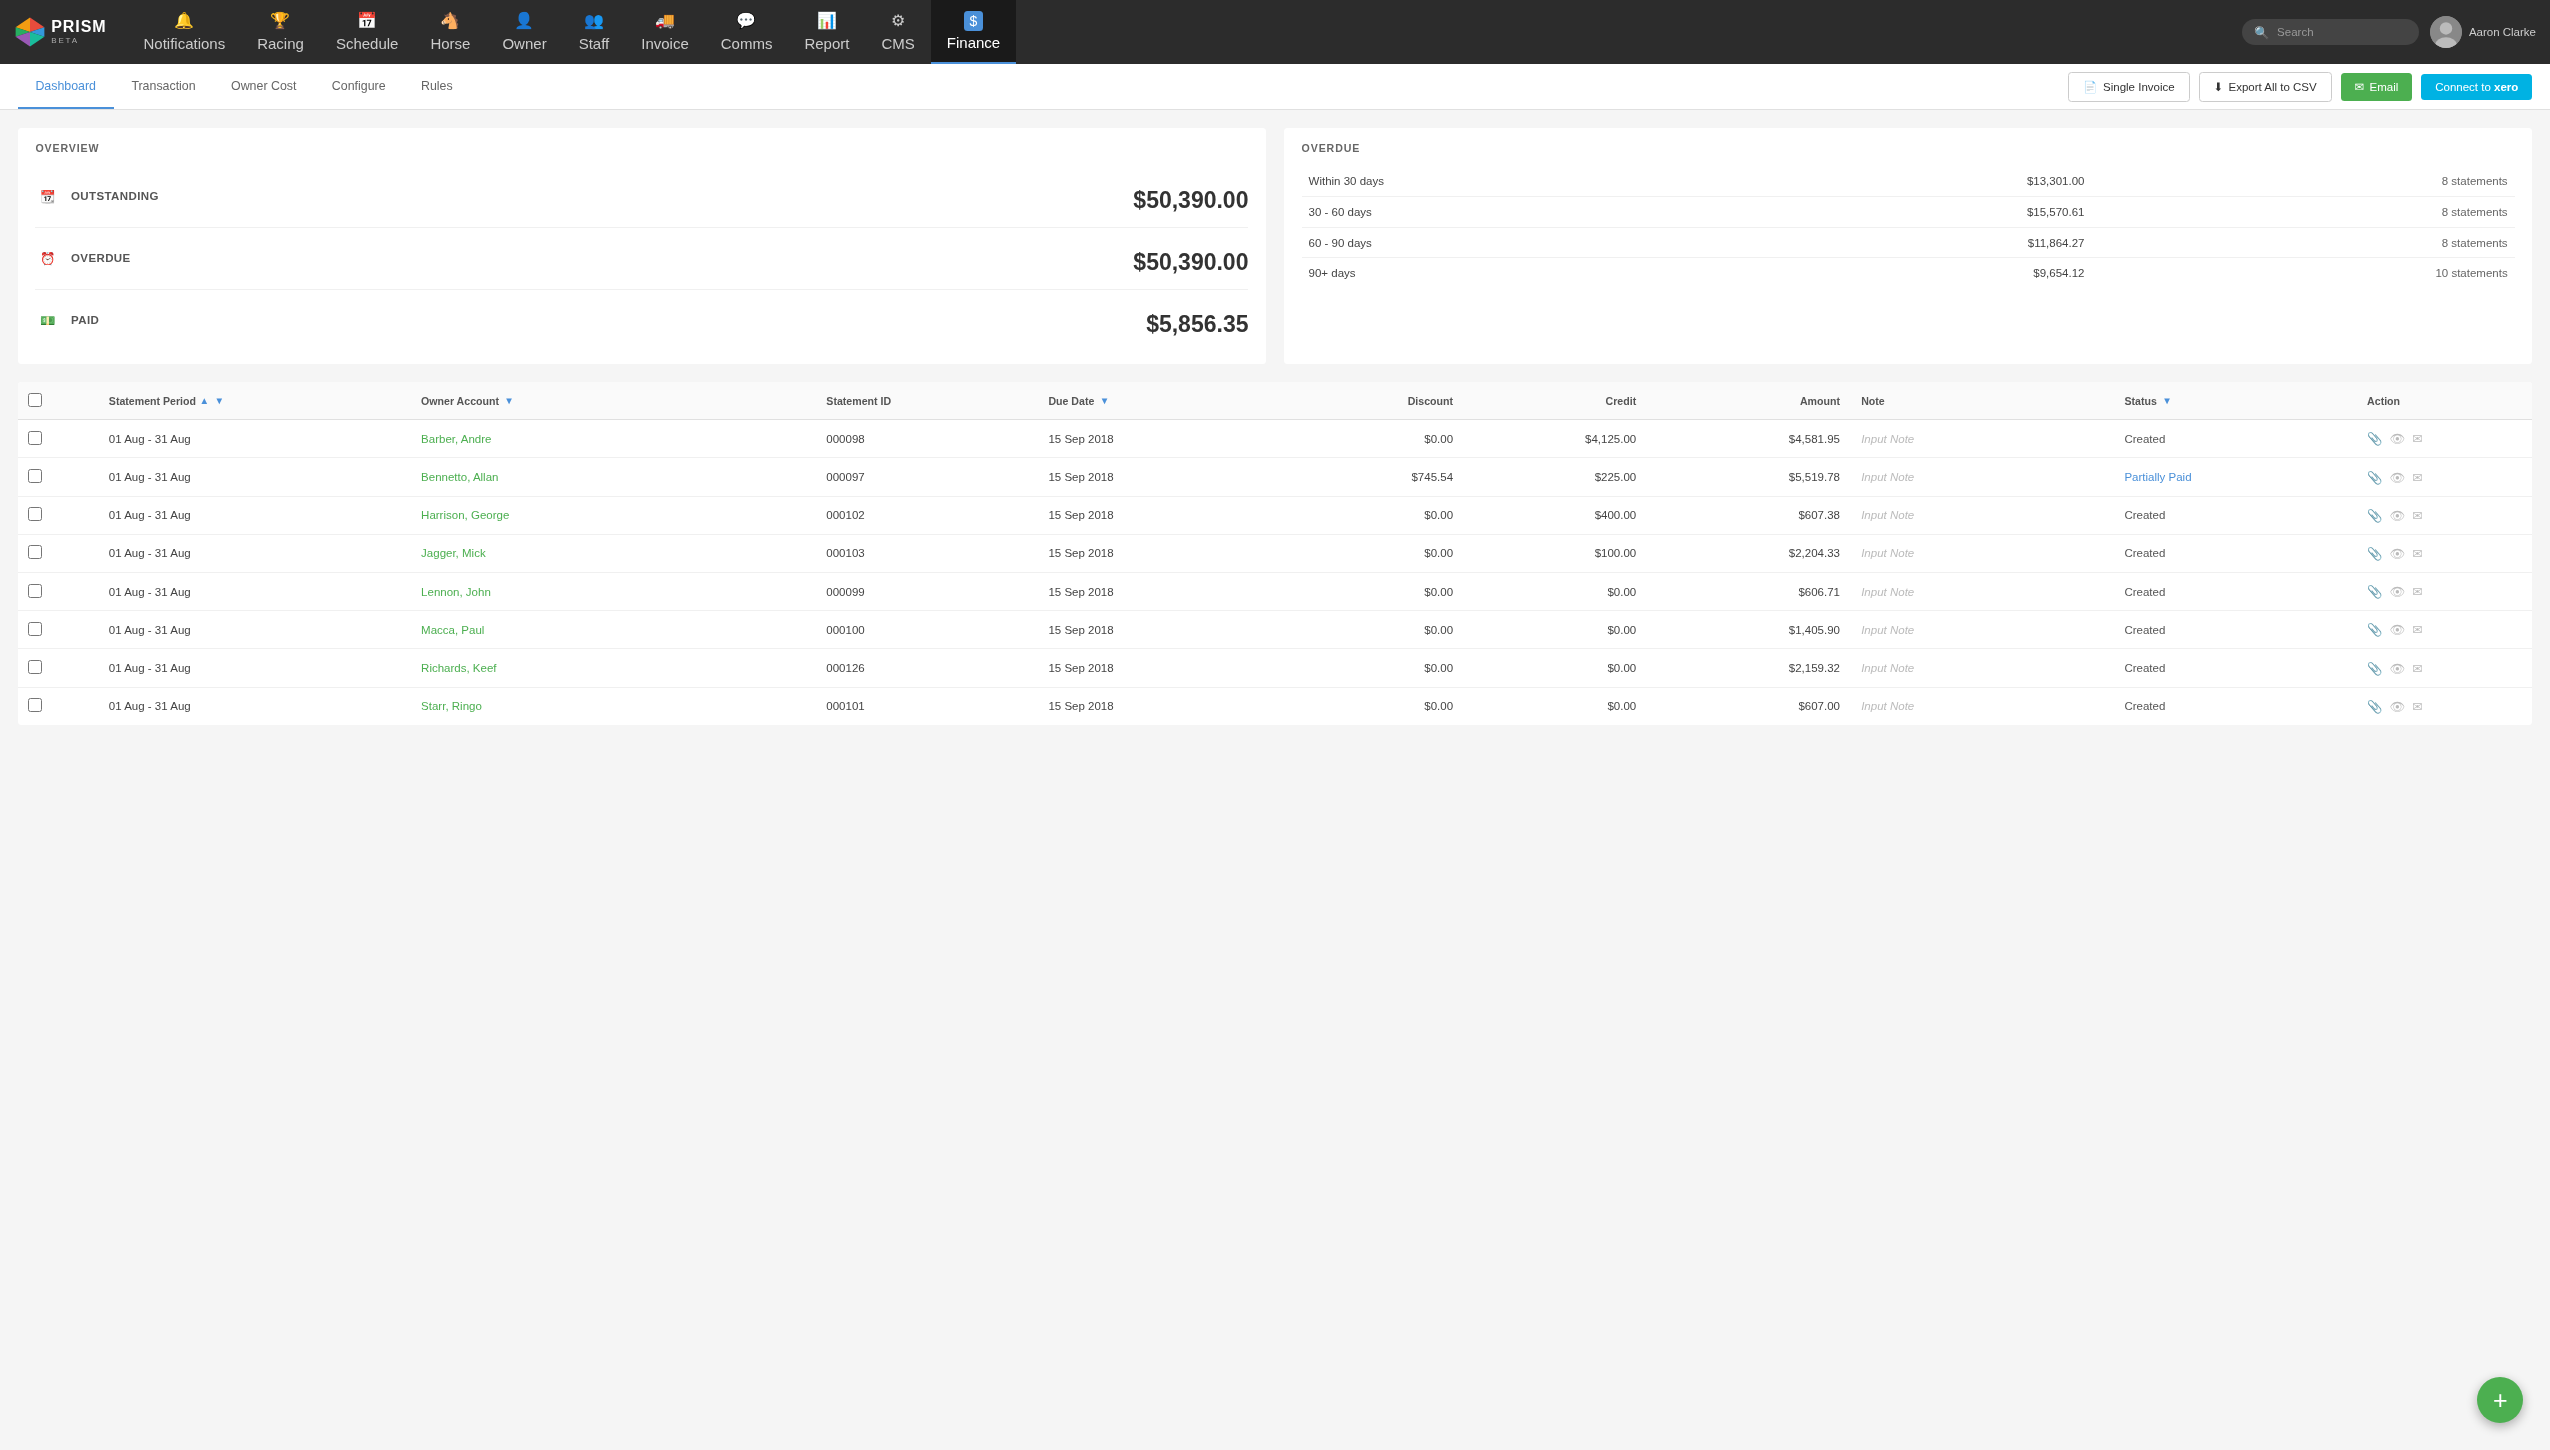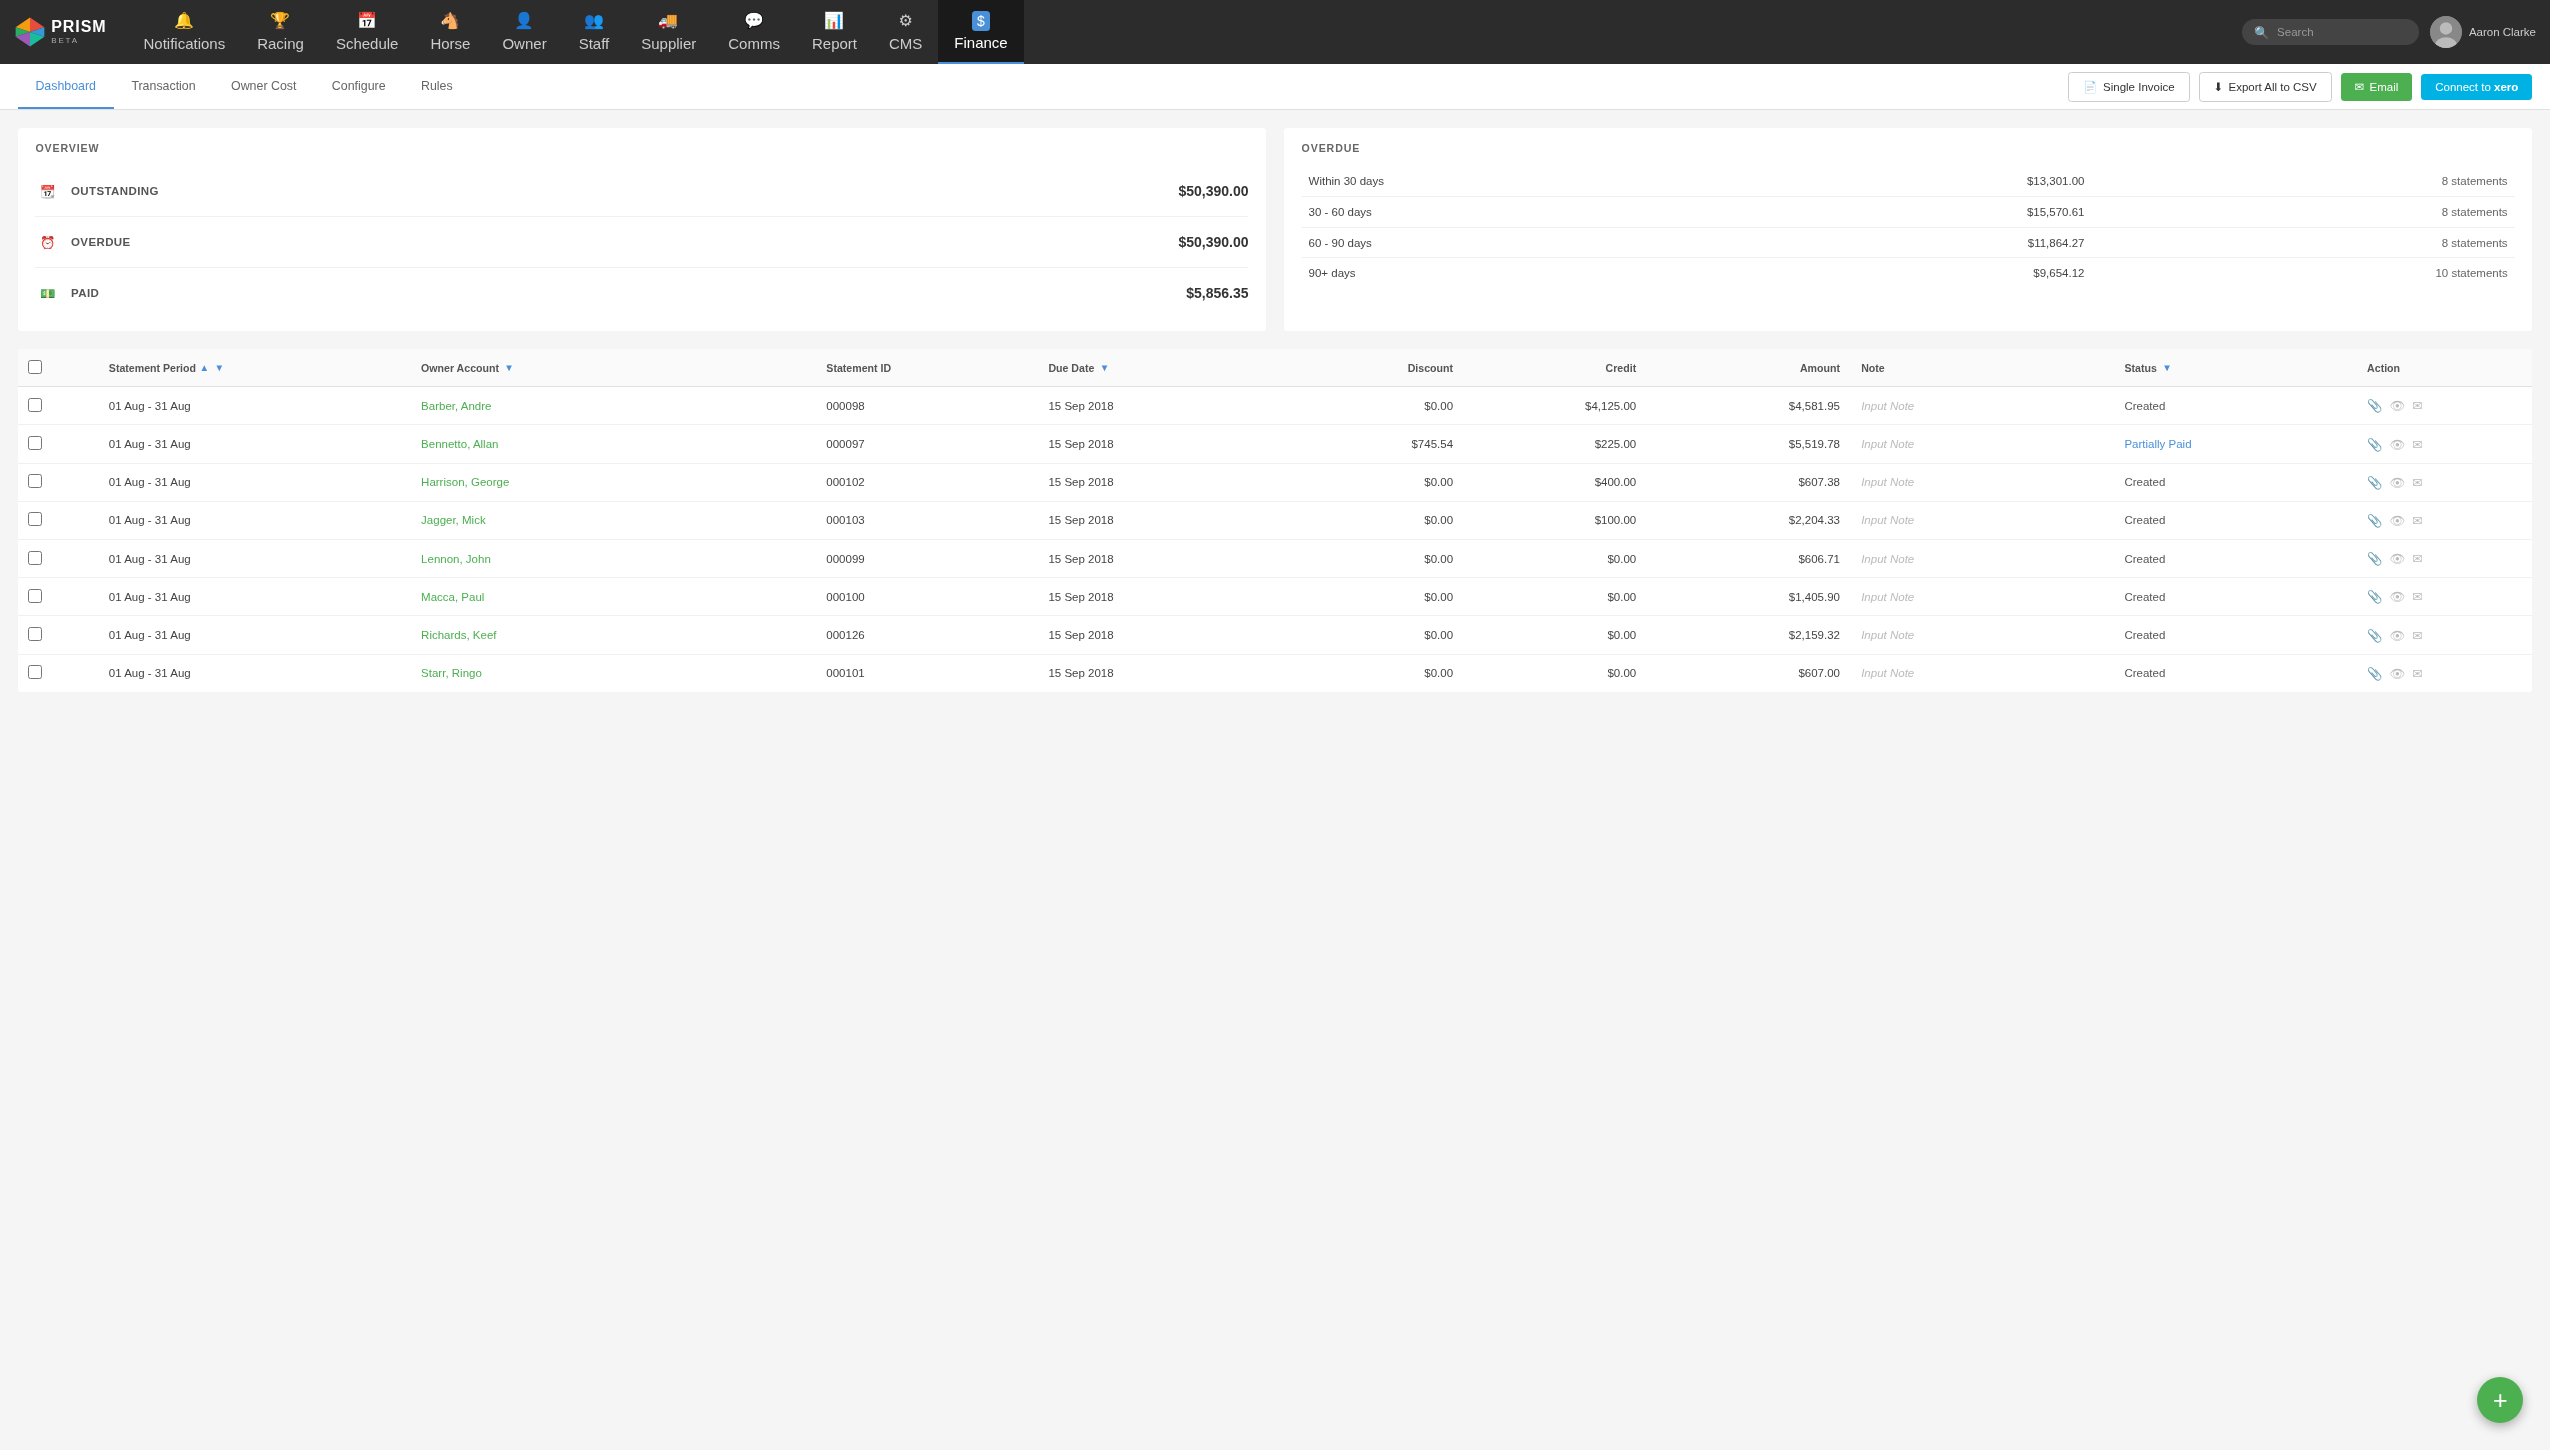--- a/index.html
+++ b/index.html
@@ -207,23 +207,24 @@
       font-size: 14px;
     }
     .overview-label {
       flex: 1;
       font-weight: 600;
       font-size: 11.5px;
       color: #555;
       letter-spacing: 0.4px;
     }
     .overview-amount {
-      font-size: 14px;
+      font-size: 23px;
       font-weight: 600;
       color: #333;
+      margin-top: 9px;
     }
 
     
     .overdue-table {
       width: 100%;
       border-collapse: collapse;
     }
     .overdue-table td {
       padding: 8.9px 7px;
       border-bottom: 0.9px solid #f0f0f0;
@@ -373,21 +374,21 @@
     <a class="nav-item">
       <span class="icon-person nav-icon"></span>
       <span class="nav-label">Owner</span>
     </a>
     <a class="nav-item">
       <span class="icon-staff nav-icon"></span>
       <span class="nav-label">Staff</span>
     </a>
     <a class="nav-item">
       <span class="icon-truck nav-icon"></span>
-      <span class="nav-label">Supplier</span>
+      <span class="nav-label">Invoice</span>
     </a>
     <a class="nav-item">
       <span class="icon-chat nav-icon"></span>
       <span class="nav-label">Comms</span>
     </a>
     <a class="nav-item">
       <span class="icon-report nav-icon"></span>
       <span class="nav-label">Report</span>
     </a>
     <a class="nav-item">

